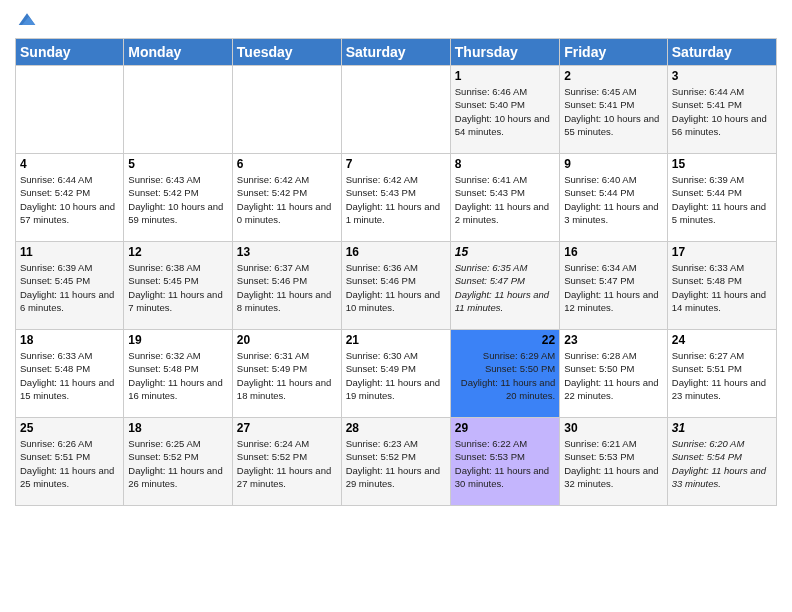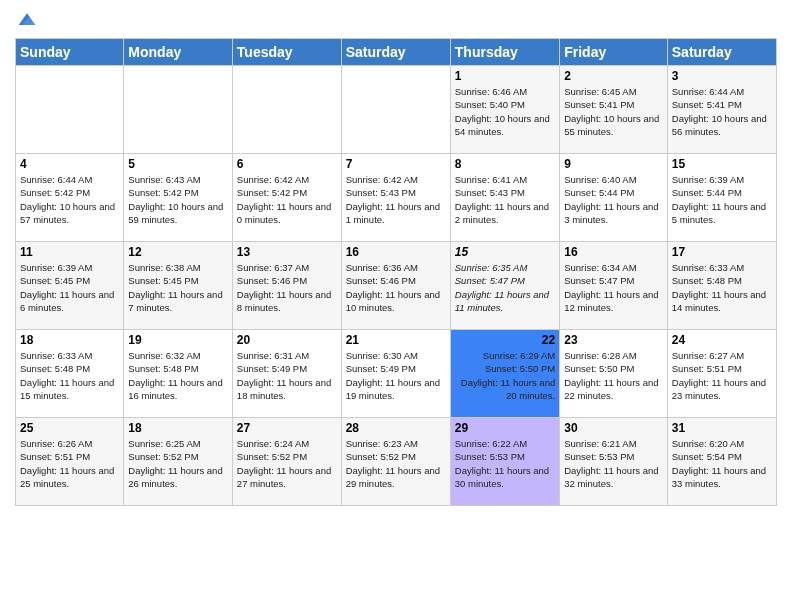--- a/index.html
+++ b/index.html
@@ -257,20 +257,20 @@
             <div class="day-info">Sunrise: 6:23 AM<br>Sunset: 5:52 PM<br>Daylight: 11 hours and 29 minutes.</div>
           </td>
           <td style="background: #c4b5fd;">
             <span class="day-number">29</span>
             <div class="day-info">Sunrise: 6:22 AM<br>Sunset: 5:53 PM<br>Daylight: 11 hours and 30 minutes.</div>
           </td>
           <td style="background: rgb(245, 245, 245);">
             <span class="day-number">30</span>
             <div class="day-info">Sunrise: 6:21 AM<br>Sunset: 5:53 PM<br>Daylight: 11 hours and 32 minutes.</div>
           </td>
-          <td style="background: rgb(245, 245, 245);">
+          <td style="background: rgb(245, 245, 245); font-style: italic;">
             <span class="day-number">31</span>
             <div class="day-info">Sunrise: 6:20 AM<br>Sunset: 5:54 PM<br>Daylight: 11 hours and 33 minutes.</div>
           </td>
         </tr>
       </tbody>
   </table>
 </div>
 
 </body></html>

